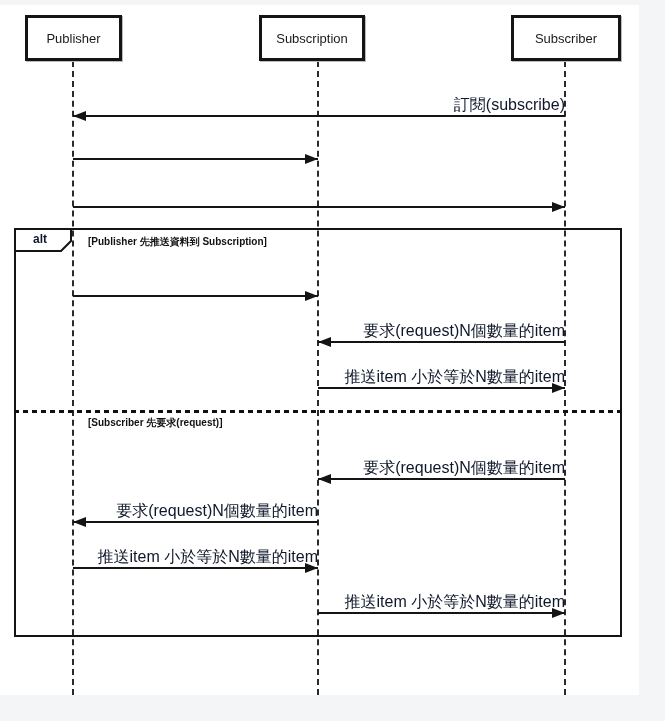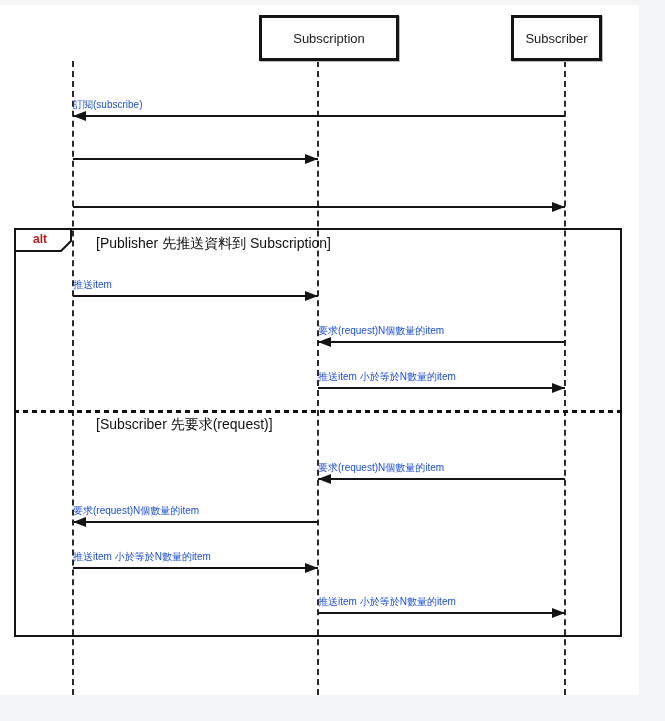--- a/index.html
+++ b/index.html
@@ -45,23 +45,23 @@
   .msg-line {
     position: absolute;
     height: 0;
     border-top: 2px solid #141414;
     z-index: 3;
   }
   .msg-label {
     position: absolute;
     height: 17px;
     line-height: 17px;
-    text-align: left;
-    font-size: 10px;
-    color: #1d4ed8;
+    text-align: right;
+    font-size: 16px;
+    color: #0f172a;
     white-space: nowrap;
     z-index: 3;
   }
   .arrow-right, .arrow-left {
     position: absolute;
     width: 0; height: 0;
     border-top: 5px solid transparent;
     border-bottom: 5px solid transparent;
     z-index: 3;
   }
@@ -79,27 +79,27 @@
     position: absolute;
     left: -2px; top: -2px;
   }
   #alt-operator {
     position: absolute;
     left: 0; top: 2px;
     width: 48px;
     text-align: center;
     font-size: 12px;
     font-weight: bold;
-    color: #b91c1c;
+    color: #0f172a;
   }
   .guard {
     position: absolute;
-    left: 80px;
-    font-size: 14px;
-    font-weight: normal;
+    left: 72px;
+    font-size: 10px;
+    font-weight: bold;
     color: #111;
     white-space: nowrap;
   }
   #guard-1 { top: 5px; }
   #guard-2 { top: 186px; }
   #alt-divider {
     position: absolute;
     left: -2px; top: 180px;
     width: 608px; height: 3px;
     background: repeating-linear-gradient(90deg, #111 0 5px, transparent 5px 9px);
@@ -114,34 +114,34 @@
   <div id="alt-frame">
     <svg id="alt-pentagon" width="60" height="26" viewBox="0 0 60 26">
       <path d="M1,1 H57 V13 L47,23 H1 Z" fill="#ffffff" stroke="#141414" stroke-width="2"></path>
     </svg>
     <span id="alt-operator">alt</span>
     <div id="guard-1" class="guard">[Publisher 先推送資料到 Subscription]</div>
     <div id="alt-divider"></div>
     <div id="guard-2" class="guard">[Subscriber 先要求(request)]</div>
   </div>
 <div class="lifeline" style="left: 72px;"></div>
+    <div class="participant" style="left: 25px; width: 97px;">Publisher</div>
     <div class="lifeline" style="left: 317px;"></div>
-    <div class="participant" style="left: 259px; width: 140px;">Subscription</div>
+    <div class="participant" style="left: 259px; width: 106px;">Subscription</div>
     <div class="lifeline" style="left: 564px;"></div>
-    <div class="participant" style="left: 511px; width: 91px;">Subscriber</div>
+    <div class="participant" style="left: 511px; width: 110px;">Subscriber</div>
     <div class="msg-line" style="left: 73px; width: 492px; top: 115px;"></div>
     <div class="arrow-left" style="top: 111px; left: 73px;"></div>
     <div class="msg-label" style="left: 73px; width: 492px; top: 96px;">訂閱(subscribe)</div>
     <div class="msg-line" style="left: 73px; width: 245px; top: 158px;"></div>
     <div class="arrow-right" style="top: 154px; left: 305px;"></div>
     <div class="msg-line" style="left: 73px; width: 492px; top: 206px;"></div>
     <div class="arrow-right" style="top: 202px; left: 552px;"></div>
     <div class="msg-line" style="left: 73px; width: 245px; top: 295px;"></div>
     <div class="arrow-right" style="top: 291px; left: 305px;"></div>
-    <div class="msg-label" style="left: 73px; width: 245px; top: 276px;">推送item</div>
     <div class="msg-line" style="left: 318px; width: 247px; top: 341px;"></div>
     <div class="arrow-left" style="top: 337px; left: 318px;"></div>
     <div class="msg-label" style="left: 318px; width: 247px; top: 322px;">要求(request)N個數量的item</div>
     <div class="msg-line" style="left: 318px; width: 247px; top: 387px;"></div>
     <div class="arrow-right" style="top: 383px; left: 552px;"></div>
     <div class="msg-label" style="left: 318px; width: 247px; top: 368px;">推送item 小於等於N數量的item</div>
     <div class="msg-line" style="left: 318px; width: 247px; top: 478px;"></div>
     <div class="arrow-left" style="top: 474px; left: 318px;"></div>
     <div class="msg-label" style="left: 318px; width: 247px; top: 459px;">要求(request)N個數量的item</div>
     <div class="msg-line" style="left: 73px; width: 245px; top: 521px;"></div>

